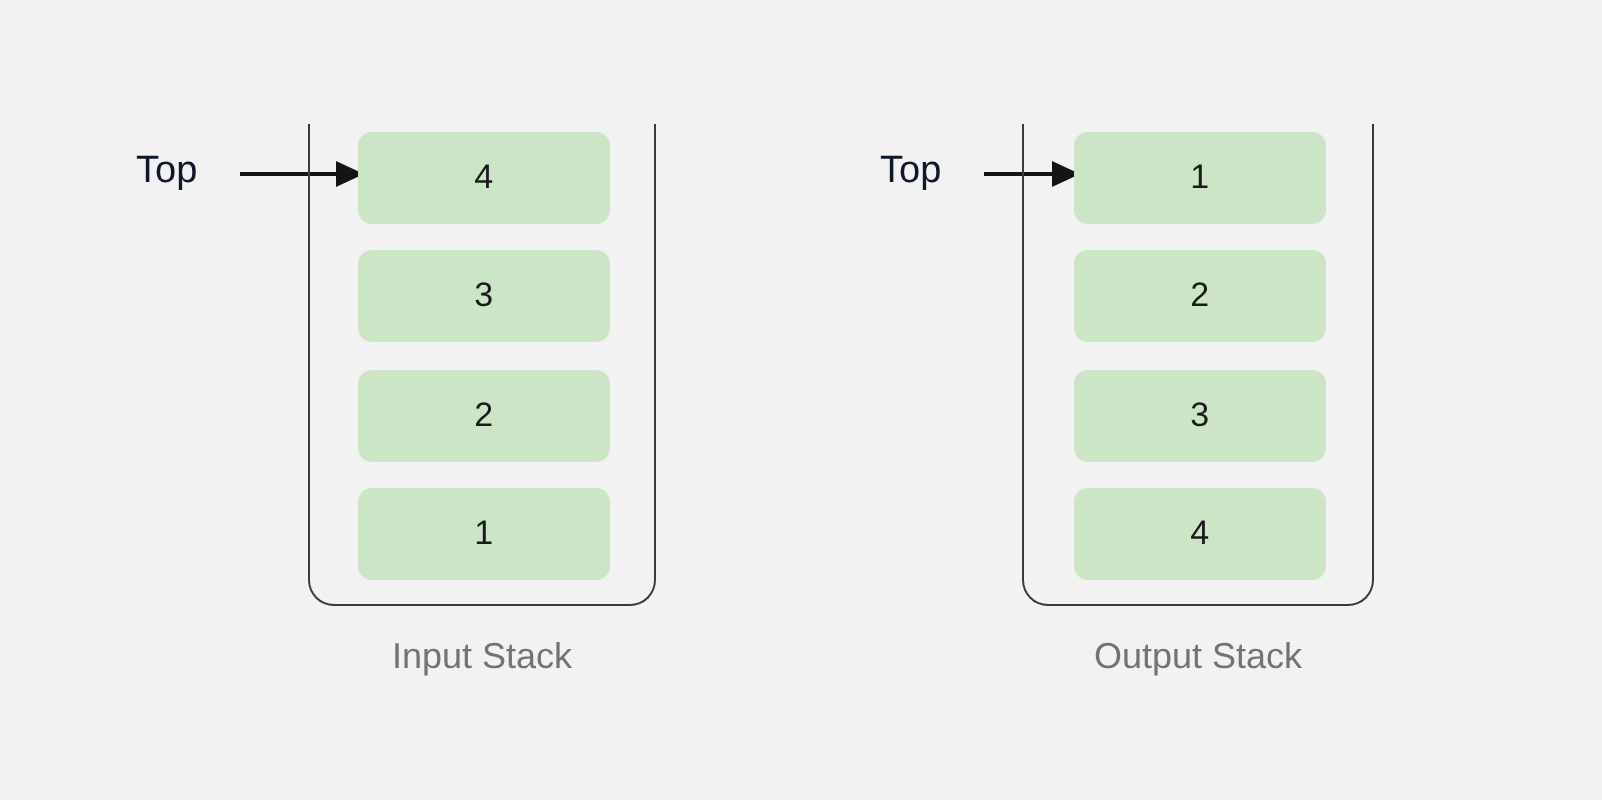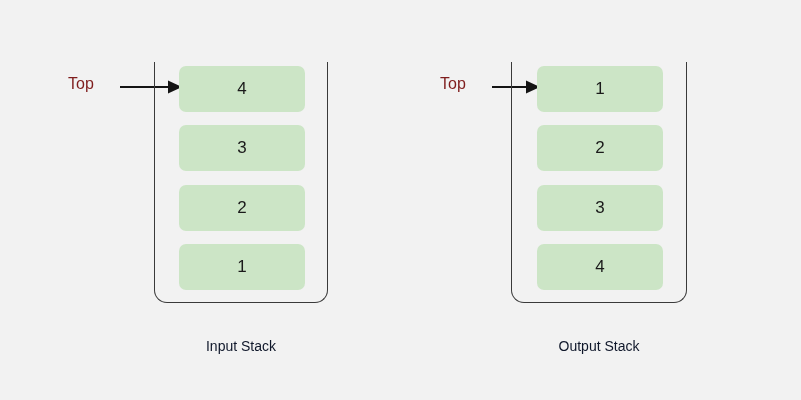--- a/index.html
+++ b/index.html
@@ -47,35 +47,34 @@
     display: flex;
     align-items: center;
     justify-content: center;
     color: #1a1a1a;
     font-size: 17px;
     font-weight: 400;
     letter-spacing: 0.2px;
   }
   .top-label {
     position: absolute;
-    font-size: 16px;
-    color: #7f1d1d;
+    font-size: 19px;
+    color: #0f172a;
     white-space: nowrap;
   }
   .arrow-svg {
     position: absolute;
     overflow: visible;
   }
   .stack-caption {
     position: absolute;
-    font-size: 14px;
-    color: #0f172a;
+    font-size: 18px;
+    color: #737373;
     text-align: center;
     white-space: nowrap;
-    margin-top: 20px;
   }
 </style>
 </head>
 <body>
 
 <div id="canvas">
 
   <div class="stack-group" style="left:0; width:400px;">
 
     <div class="top-label" style="left:68px; top:75px;">Top</div>

